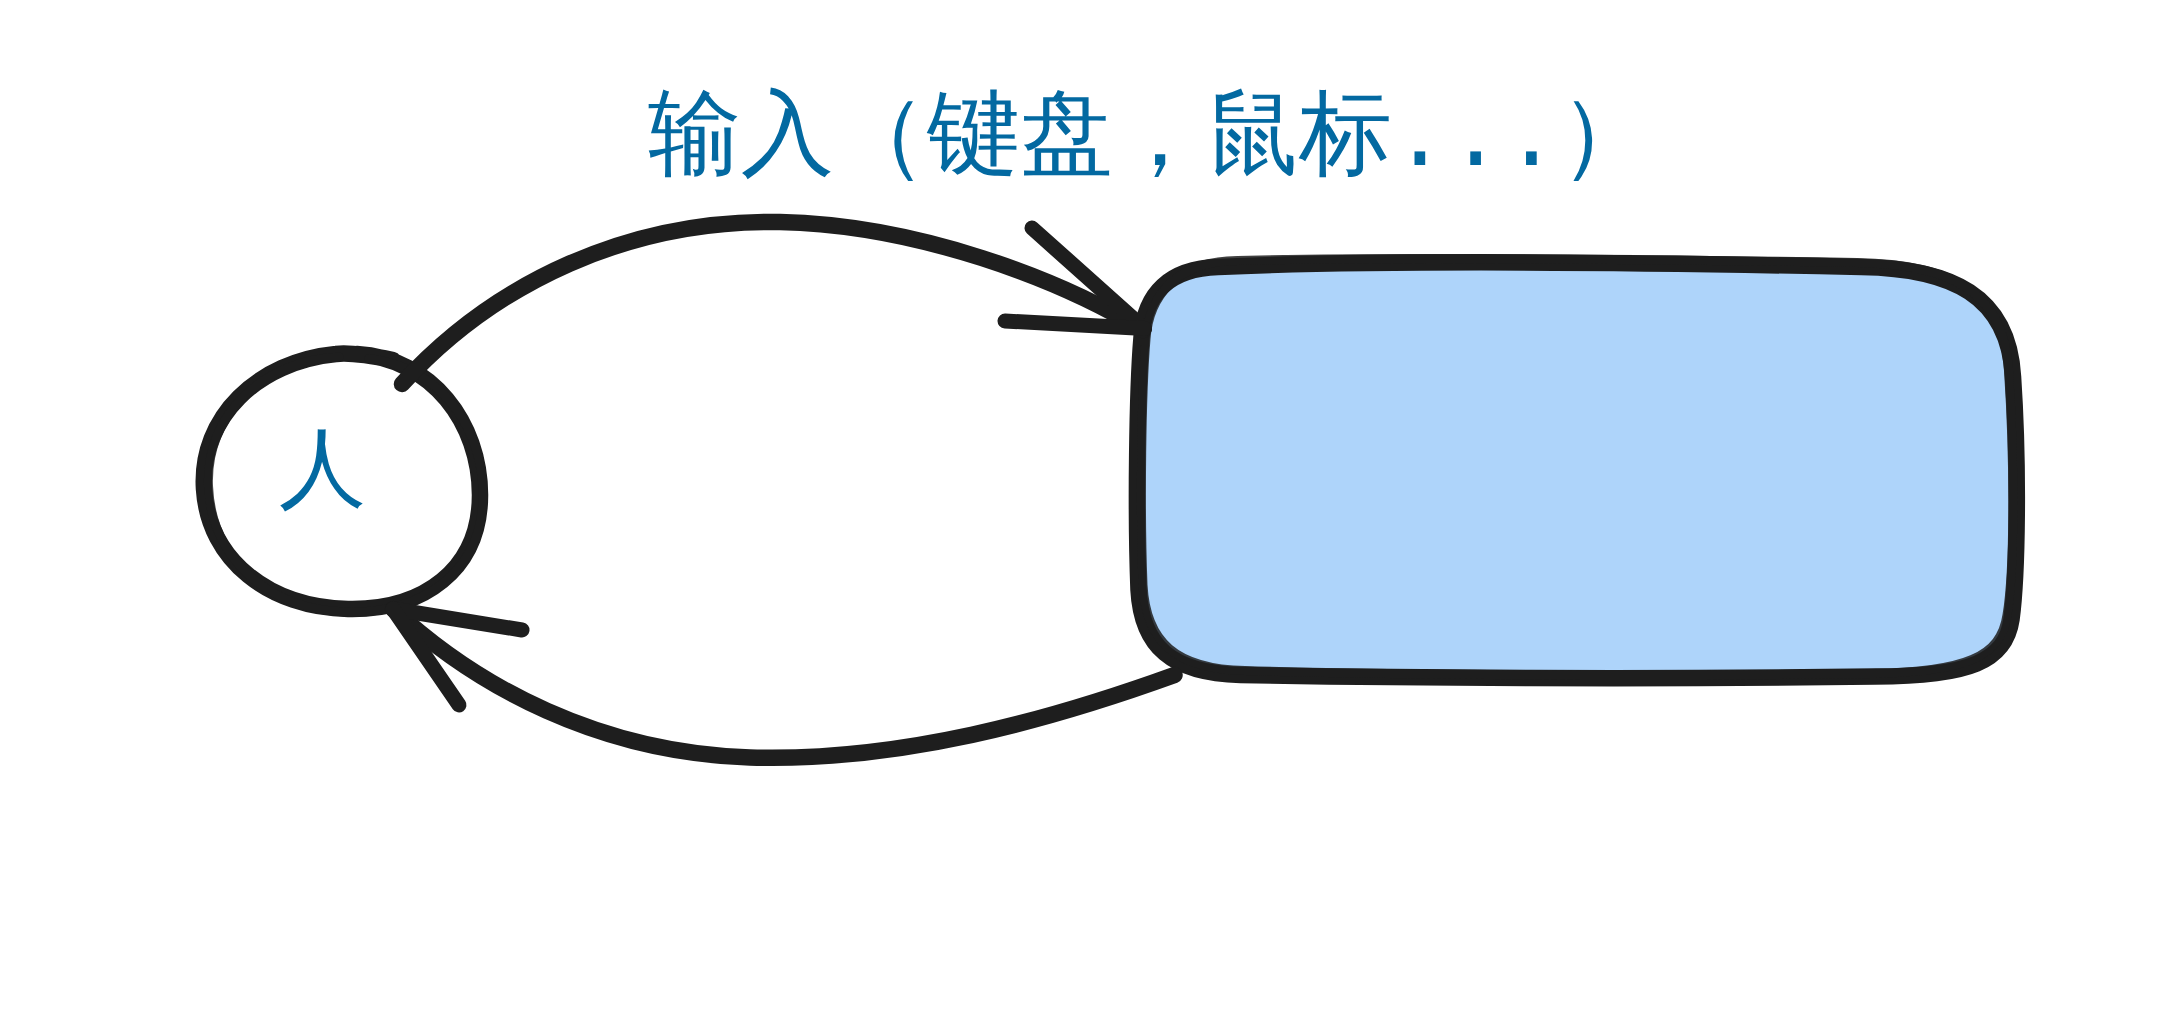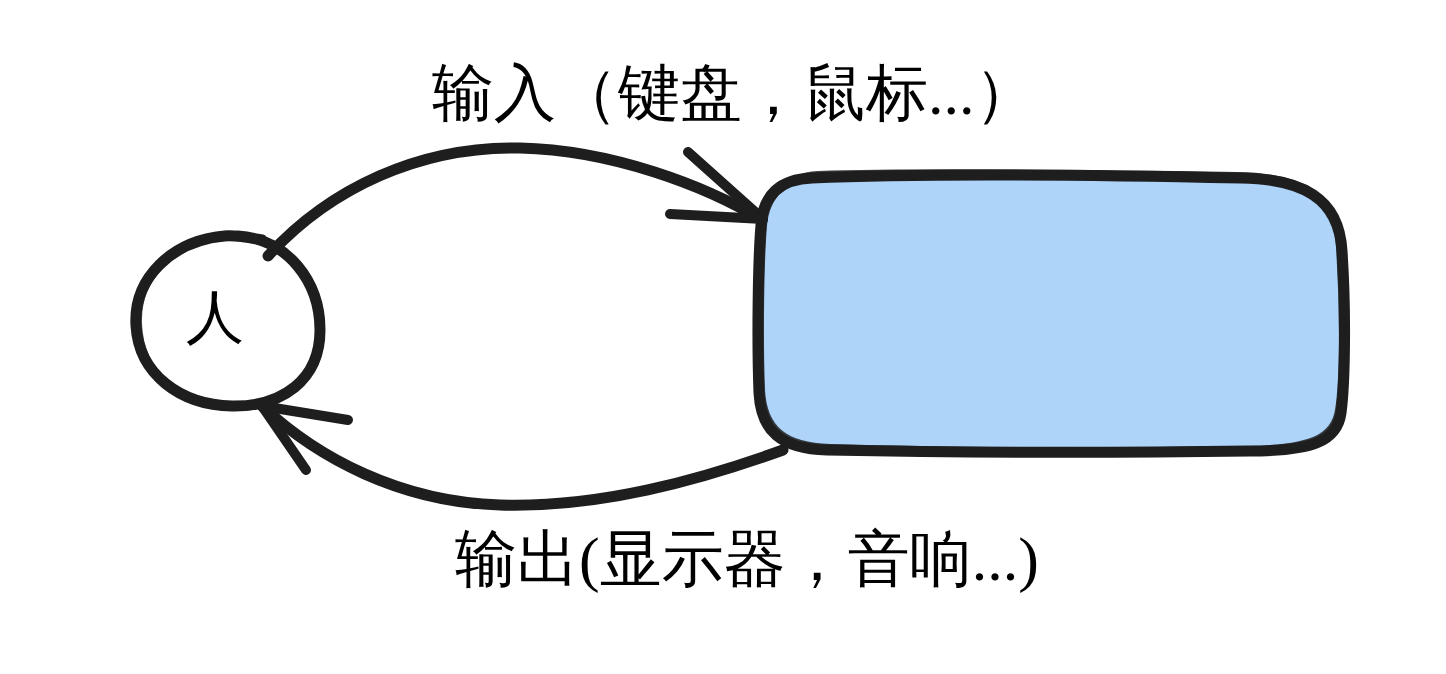--- a/index.html
+++ b/index.html
@@ -22,22 +22,22 @@
   #sketch {
     position: absolute;
     left: 0;
     top: 0;
     width: 1446px;
     height: 674px;
   }
   .diagram-label {
     position: absolute;
     white-space: nowrap;
-    color: #000000;
-    font-family: Liberation Serif, serif;
+    color: #0369a1;
+    font-family: Liberation Mono, monospace;
     font-weight: 400;
     line-height: 1.15;
   }
   #label-input {
     left: 432px;
     top: 58px;
     font-size: 62px;
     letter-spacing: 0px;
   }
   #label-output {
@@ -122,18 +122,17 @@
                C 700 480, 600 508, 500 505
                C 400 502, 318 458, 262 406" fill="none" stroke="#1e1e1e" stroke-width="11" stroke-linecap="round" stroke-linejoin="round"></path>
       <path d="M 262 406 L 348 420" fill="none" stroke="#1e1e1e" stroke-width="10" stroke-linecap="round"></path>
       <path d="M 262 406 L 306 470" fill="none" stroke="#1e1e1e" stroke-width="10" stroke-linecap="round"></path>
     </g>
 
   </svg>
 
   <div class="diagram-label" id="label-input">输入（键盘，鼠标...）</div>
 
-  <div class="diagram-label" id="label-output">输出(显示器，音响...)</div>
 
 
   <div class="diagram-label" id="label-person">人</div>
 
 </div>
 
 </body></html>

